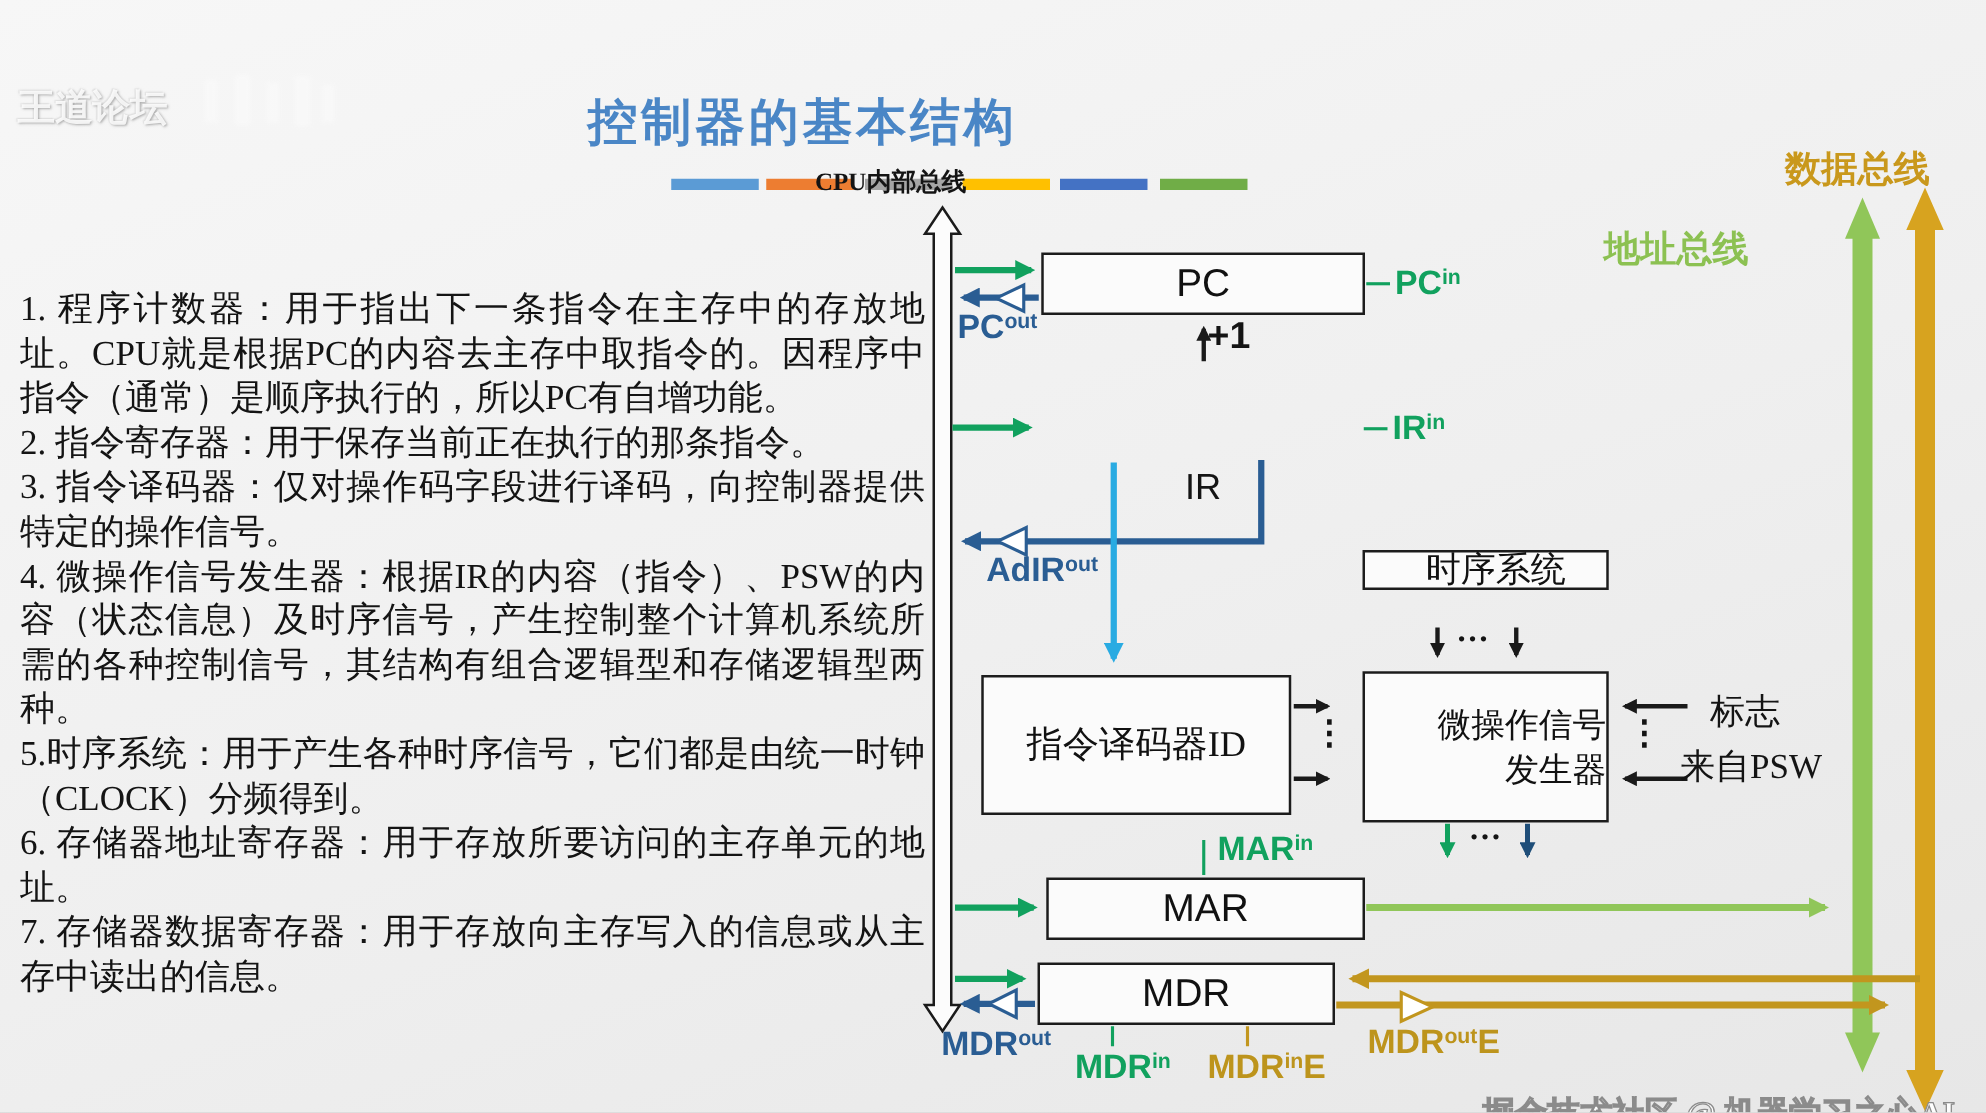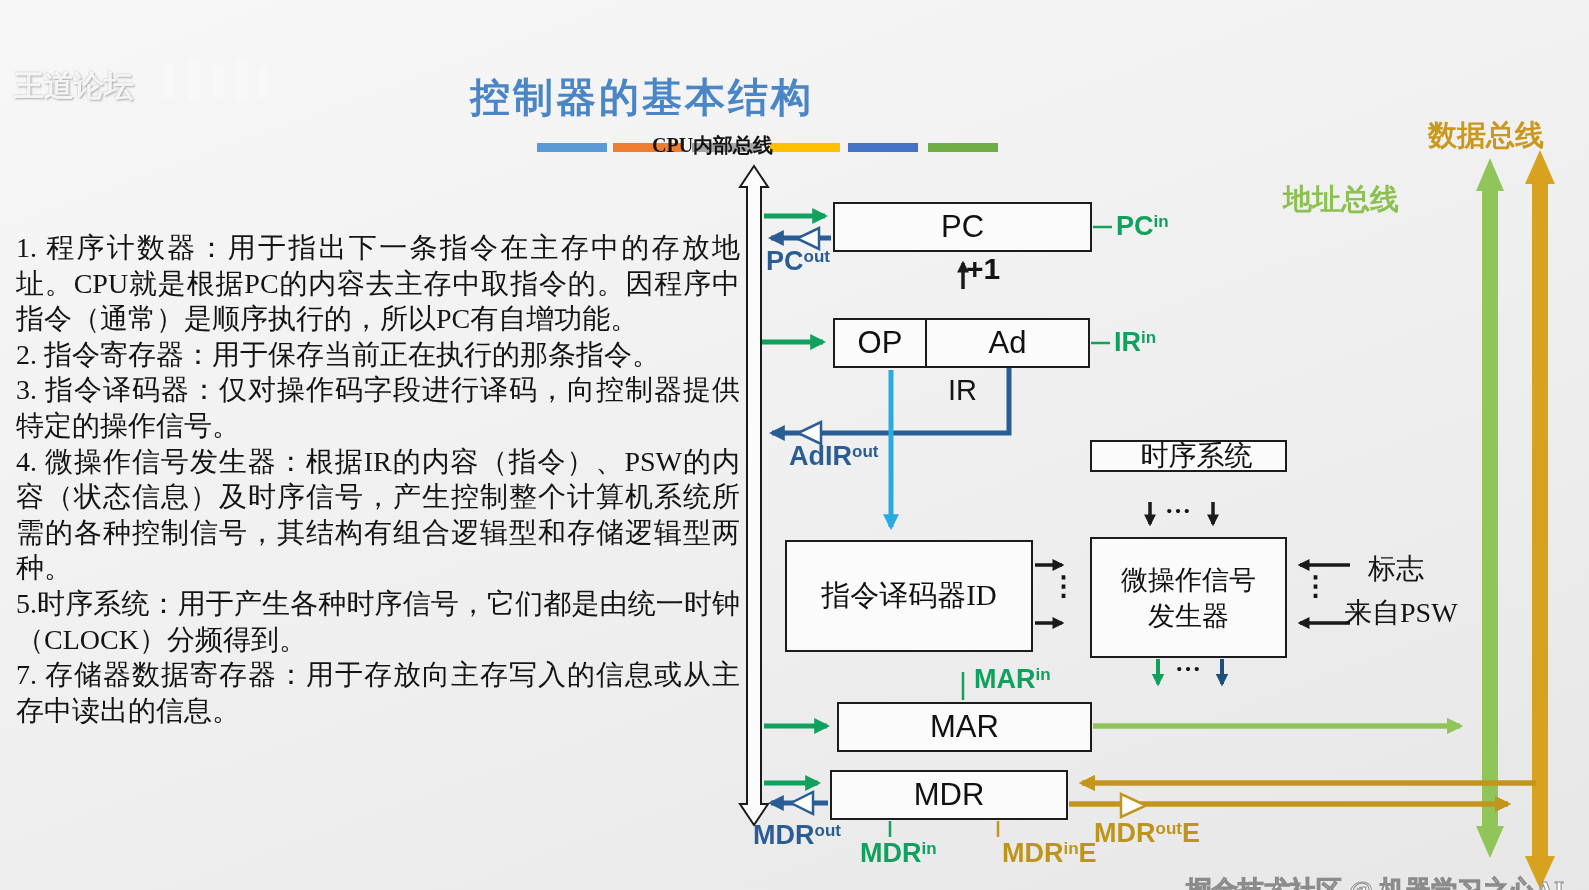--- a/index.html
+++ b/index.html
@@ -25,21 +25,21 @@
   .box{
     position:absolute; border:2px solid #1c1c1c; background:#fbfbfb;
     display:flex; align-items:center; justify-content:center;
     font-size:28px; color:#111; box-sizing:border-box;
   }
   .sansbox{font-family:"Liberation Sans","DejaVu Sans",sans-serif; font-size:31px;}
   .opad{display:flex; padding:0;}
   .opad .cell{display:flex;align-items:center;justify-content:center;height:100%;}
   .opad .cell.op{width:90px;border-right:2px solid #1c1c1c;}
   .opad .cell.ad{flex:1;}
-  .mosg{flex-direction:column;line-height:36px;font-size:27px;}
+  .mosg{flex-direction:column;line-height:36px;font-size:27px;align-items:flex-end;}
   
   .sig{
     position:absolute; font-family:"Liberation Sans","DejaVu Sans",sans-serif;
     font-weight:700; font-size:27px; white-space:nowrap;
   }
   .sig .s{font-size:17px; position:relative; top:-8px;}
   .green{color:#11a15e;}
   .dblue{color:#2a5d93;}
   .gold{color:#bd941c;}
   .black{color:#141414;}
@@ -156,31 +156,28 @@
   <div class="abs bar" style="left:928px;background:#70ad47;"></div>
 
   <div class="plain" style="left:652px;top:132px;font-size:20px;font-weight:600;">CPU内部总线</div>
 
   <div class="abs notes">
     <p>1. 程序计数器：用于指出下一条指令在主存中的存放地址。CPU就是根据PC的内容去主存中取指令的。因程序中指令（通常）是顺序执行的，所以PC有自增功能。</p>
     <p>2. 指令寄存器：用于保存当前正在执行的那条指令。</p>
     <p>3. 指令译码器：仅对操作码字段进行译码，向控制器提供特定的操作信号。</p>
     <p>4. 微操作信号发生器：根据IR的内容（指令）、PSW的内容（状态信息）及时序信号，产生控制整个计算机系统所需的各种控制信号，其结构有组合逻辑型和存储逻辑型两种。</p>
     <p>5.时序系统：用于产生各种时序信号，它们都是由统一时钟（CLOCK）分频得到。</p>
+    <p>6. 存储器地址寄存器：用于存放所要访问的主存单元的地址。</p>
     <p>7. 存储器数据寄存器：用于存放向主存写入的信息或从主存中读出的信息。</p>
   </div>
 
   <div class="box sansbox" style="left:833px;top:202px;width:259px;height:50px;">
     <span>PC</span>
   </div>
 
-  <div class="box sansbox opad" style="left:833px;top:318px;width:257px;height:50px;">
-    <span class="cell op">OP</span>
-    <span class="cell ad">Ad</span>
-  </div>
   <div class="plain" style="left:948px;top:374px;font-size:29px;font-family:'Liberation Sans','DejaVu Sans',sans-serif;">IR</div>
 
   <div class="box" style="left:1090px;top:440px;width:197px;height:32px;padding-left:16px;">
     <span>时序系统</span>
   </div>
 
   <div class="box" style="left:785px;top:540px;width:248px;height:112px;font-size:29px;">
     <span>指令译码器ID</span>
   </div>
 
@@ -198,21 +195,21 @@
   </div>
 
   <span class="sig green" style="left:1116px;top:211px;text-align:center;"><span class="m">PC</span><span class="s">in</span></span>
   <span class="sig dblue" style="left:766px;top:246px;"><span class="m">PC</span><span class="s">out</span></span>
   <span class="sig black" style="left:966px;top:252px;font-size:30px;">+1</span>
   <span class="sig green" style="left:1114px;top:327px;"><span class="m">IR</span><span class="s">in</span></span>
   <span class="sig dblue" style="left:789px;top:441px;"><span class="m">AdIR</span><span class="s">out</span></span>
   <span class="sig green" style="left:974px;top:664px;"><span class="m">MAR</span><span class="s">in</span></span>
   <span class="sig dblue" style="left:753px;top:820px;"><span class="m">MDR</span><span class="s">out</span></span>
   <span class="sig green" style="left:860px;top:838px;"><span class="m">MDR</span><span class="s">in</span></span>
-  <span class="sig gold" style="left:966px;top:838px;margin-left:36px;"><span class="m">MDR</span><span class="s">in</span><span class="m">E</span></span>
+  <span class="sig gold" style="left:966px;top:838px;"><span class="m">MDR</span><span class="s">in</span><span class="m">E</span></span>
   <span class="sig gold" style="left:1094px;top:818px;"><span class="m">MDR</span><span class="s">out</span><span class="m">E</span></span>
 
   <div class="plain" style="left:1368px;top:550px;font-size:28px;">标志</div>
   <div class="plain" style="left:1344px;top:594px;font-size:28px;">来自PSW</div>
 
   <div class="plain dots-h" style="left:1165px;top:490px;">…</div>
   <div class="plain dots-v" style="left:1050px;top:575px;">⋮</div>
   <div class="plain dots-v" style="left:1302px;top:575px;">⋮</div>
   <div class="plain dots-h" style="left:1175px;top:648px;">…</div>
 

